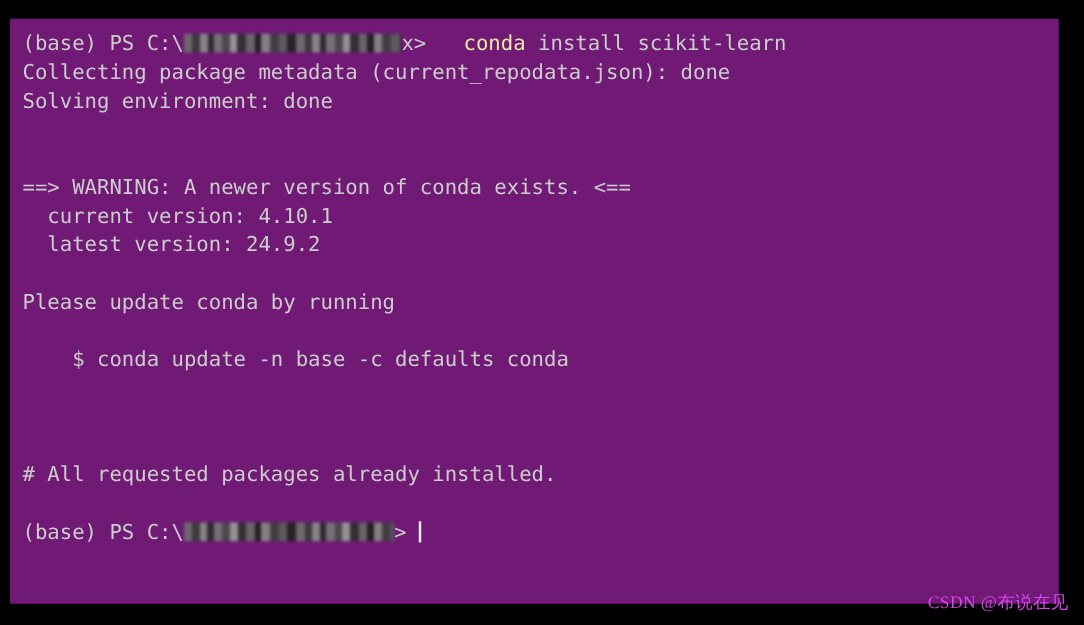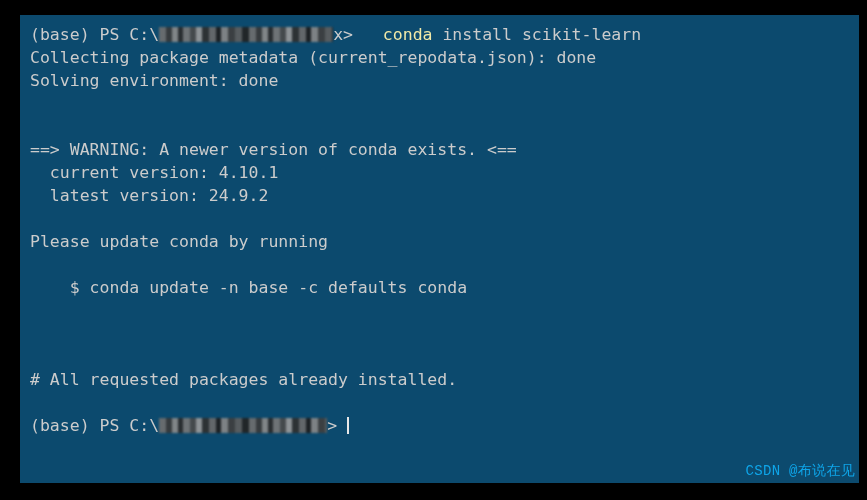--- a/index.html
+++ b/index.html
@@ -17,25 +17,25 @@
   #screen {
     position: relative;
     width: 867px;
     height: 500px;
     background: #000000;
   }
 
   
   #terminal-panel {
     position: absolute;
-    left: 20px;
+    left: 8px;
     top: 15px;
     width: 839px;
     height: 468px;
-    background: #0c4a6e;
+    background: #701a75;
     overflow: hidden;
   }
 
   #terminal-output {
     position: absolute;
     left: 10px;
     top: 8px;
     right: 0;
     font-size: 16.5px;
     line-height: 23px;
@@ -92,24 +92,24 @@
     height: 17px;
     background: #e8e8e8;
     vertical-align: middle;
     position: relative;
     top: -1px;
   }
 
   #watermark {
     position: absolute;
     right: 12px;
-    bottom: 20px;
-    font-family: Liberation Mono, monospace;
+    bottom: 9px;
+    font-family: Liberation Serif, serif;
     font-size: 14px;
-    color: #0ea5e9;
+    color: #d946ef;
     letter-spacing: 0.3px;
     white-space: pre;
   }
 </style>
 </head>
 <body>
 
 <div id="screen">
 
   <div id="terminal-panel">

